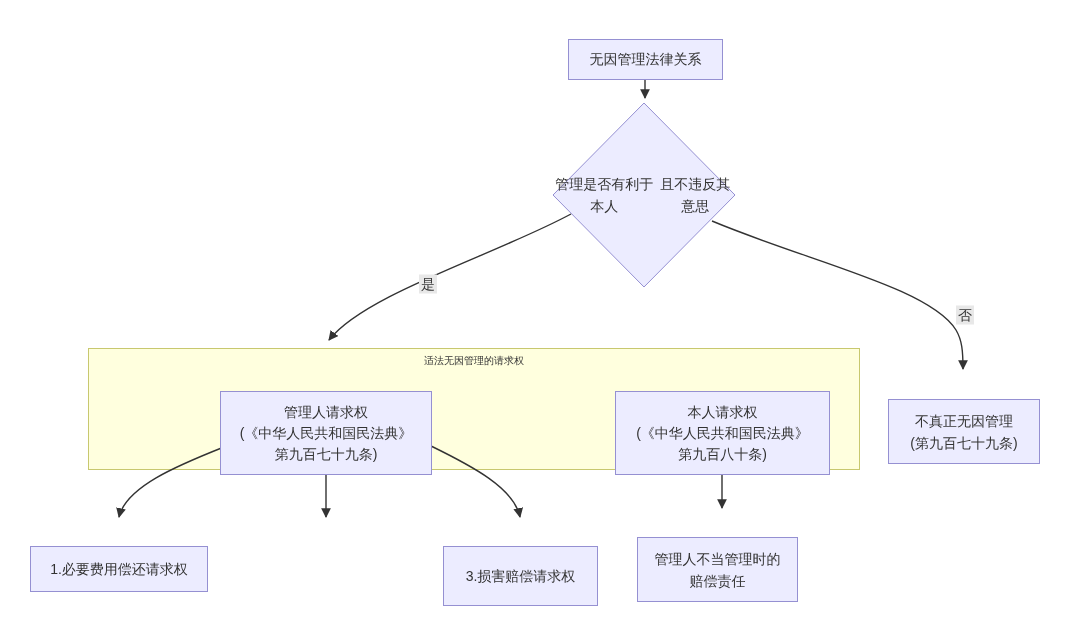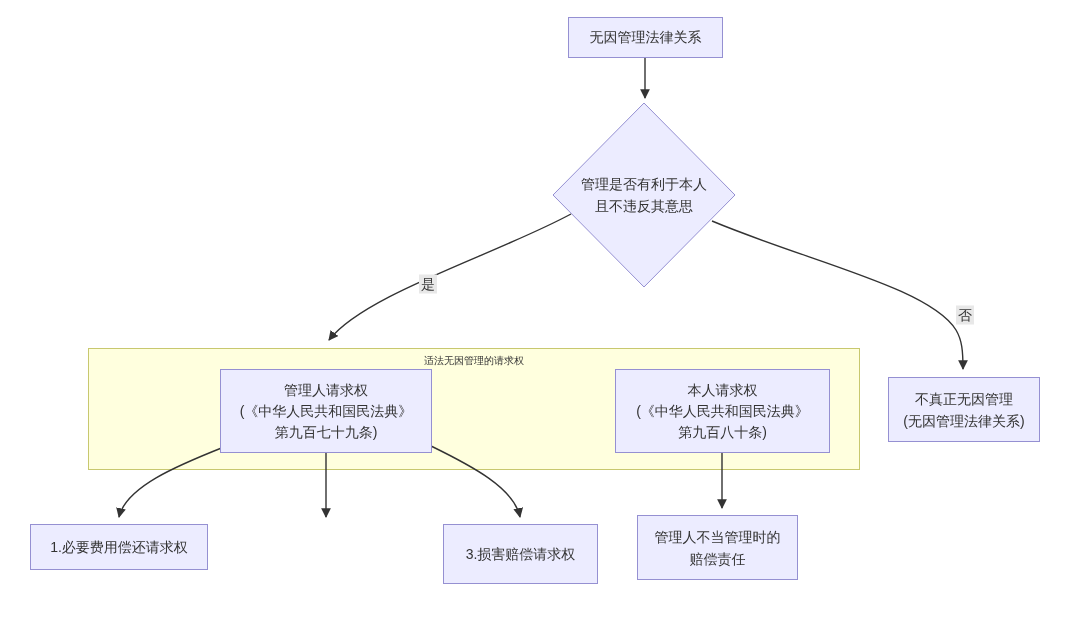--- a/index.html
+++ b/index.html
@@ -40,35 +40,36 @@
     border: 1px solid #9590d2;
     box-sizing: border-box;
     display: flex;
     flex-direction: column;
     align-items: center;
     justify-content: center;
     text-align: center;
     font-size: 14px;
     line-height: 21px;
     z-index: 2;
+    margin-top: 22px;
   }
   .node-root      { left: 568px; top: 17px;  width: 155px; height: 41px; }
   .node-manager   { left: 220px; top: 369px; width: 212px; height: 84px; }
   .node-principal { left: 615px; top: 369px; width: 215px; height: 84px; text-align: center; }
   .node-improper  { left: 888px; top: 377px; width: 152px; height: 65px; line-height: 22px; }
   .node-claim1    { left: 30px;  top: 524px; width: 178px; height: 46px; }
   .node-claim2    { left: 250px; top: 524px; width: 157px; height: 44px; }
   .node-claim3    { left: 443px; top: 524px; width: 155px; height: 60px; align-items: center; }
   .node-liability { left: 637px; top: 515px; width: 161px; height: 65px; line-height: 22px; }
   .decision-text {
     position: absolute;
     left: 553px; top: 103px;
     width: 182px; height: 184px;
     display: flex;
-    flex-direction: column;
+    flex-direction: row;
     align-items: center;
     justify-content: center;
     text-align: center;
     font-size: 14px;
     line-height: 22px;
     z-index: 2;
   }
   .edge-label {
     position: absolute;
     transform: translate(-50%, -50%);
@@ -133,21 +134,21 @@
   </div>
 
   <div class="node node-principal">
     <div>本人请求权</div>
     <div>(《中华人民共和国民法典》</div>
     <div>第九百八十条)</div>
   </div>
 
   <div class="node node-improper">
     <div>不真正无因管理</div>
-    <div>(无因管理法律关系)</div>
+    <div>(第九百七十九条)</div>
   </div>
 
   <div class="node node-claim1">
     <div>1.必要费用偿还请求权</div>
   </div>
   <div class="node node-claim3">
     <div>3.损害赔偿请求权</div>
   </div>
 
   <div class="node node-liability">

